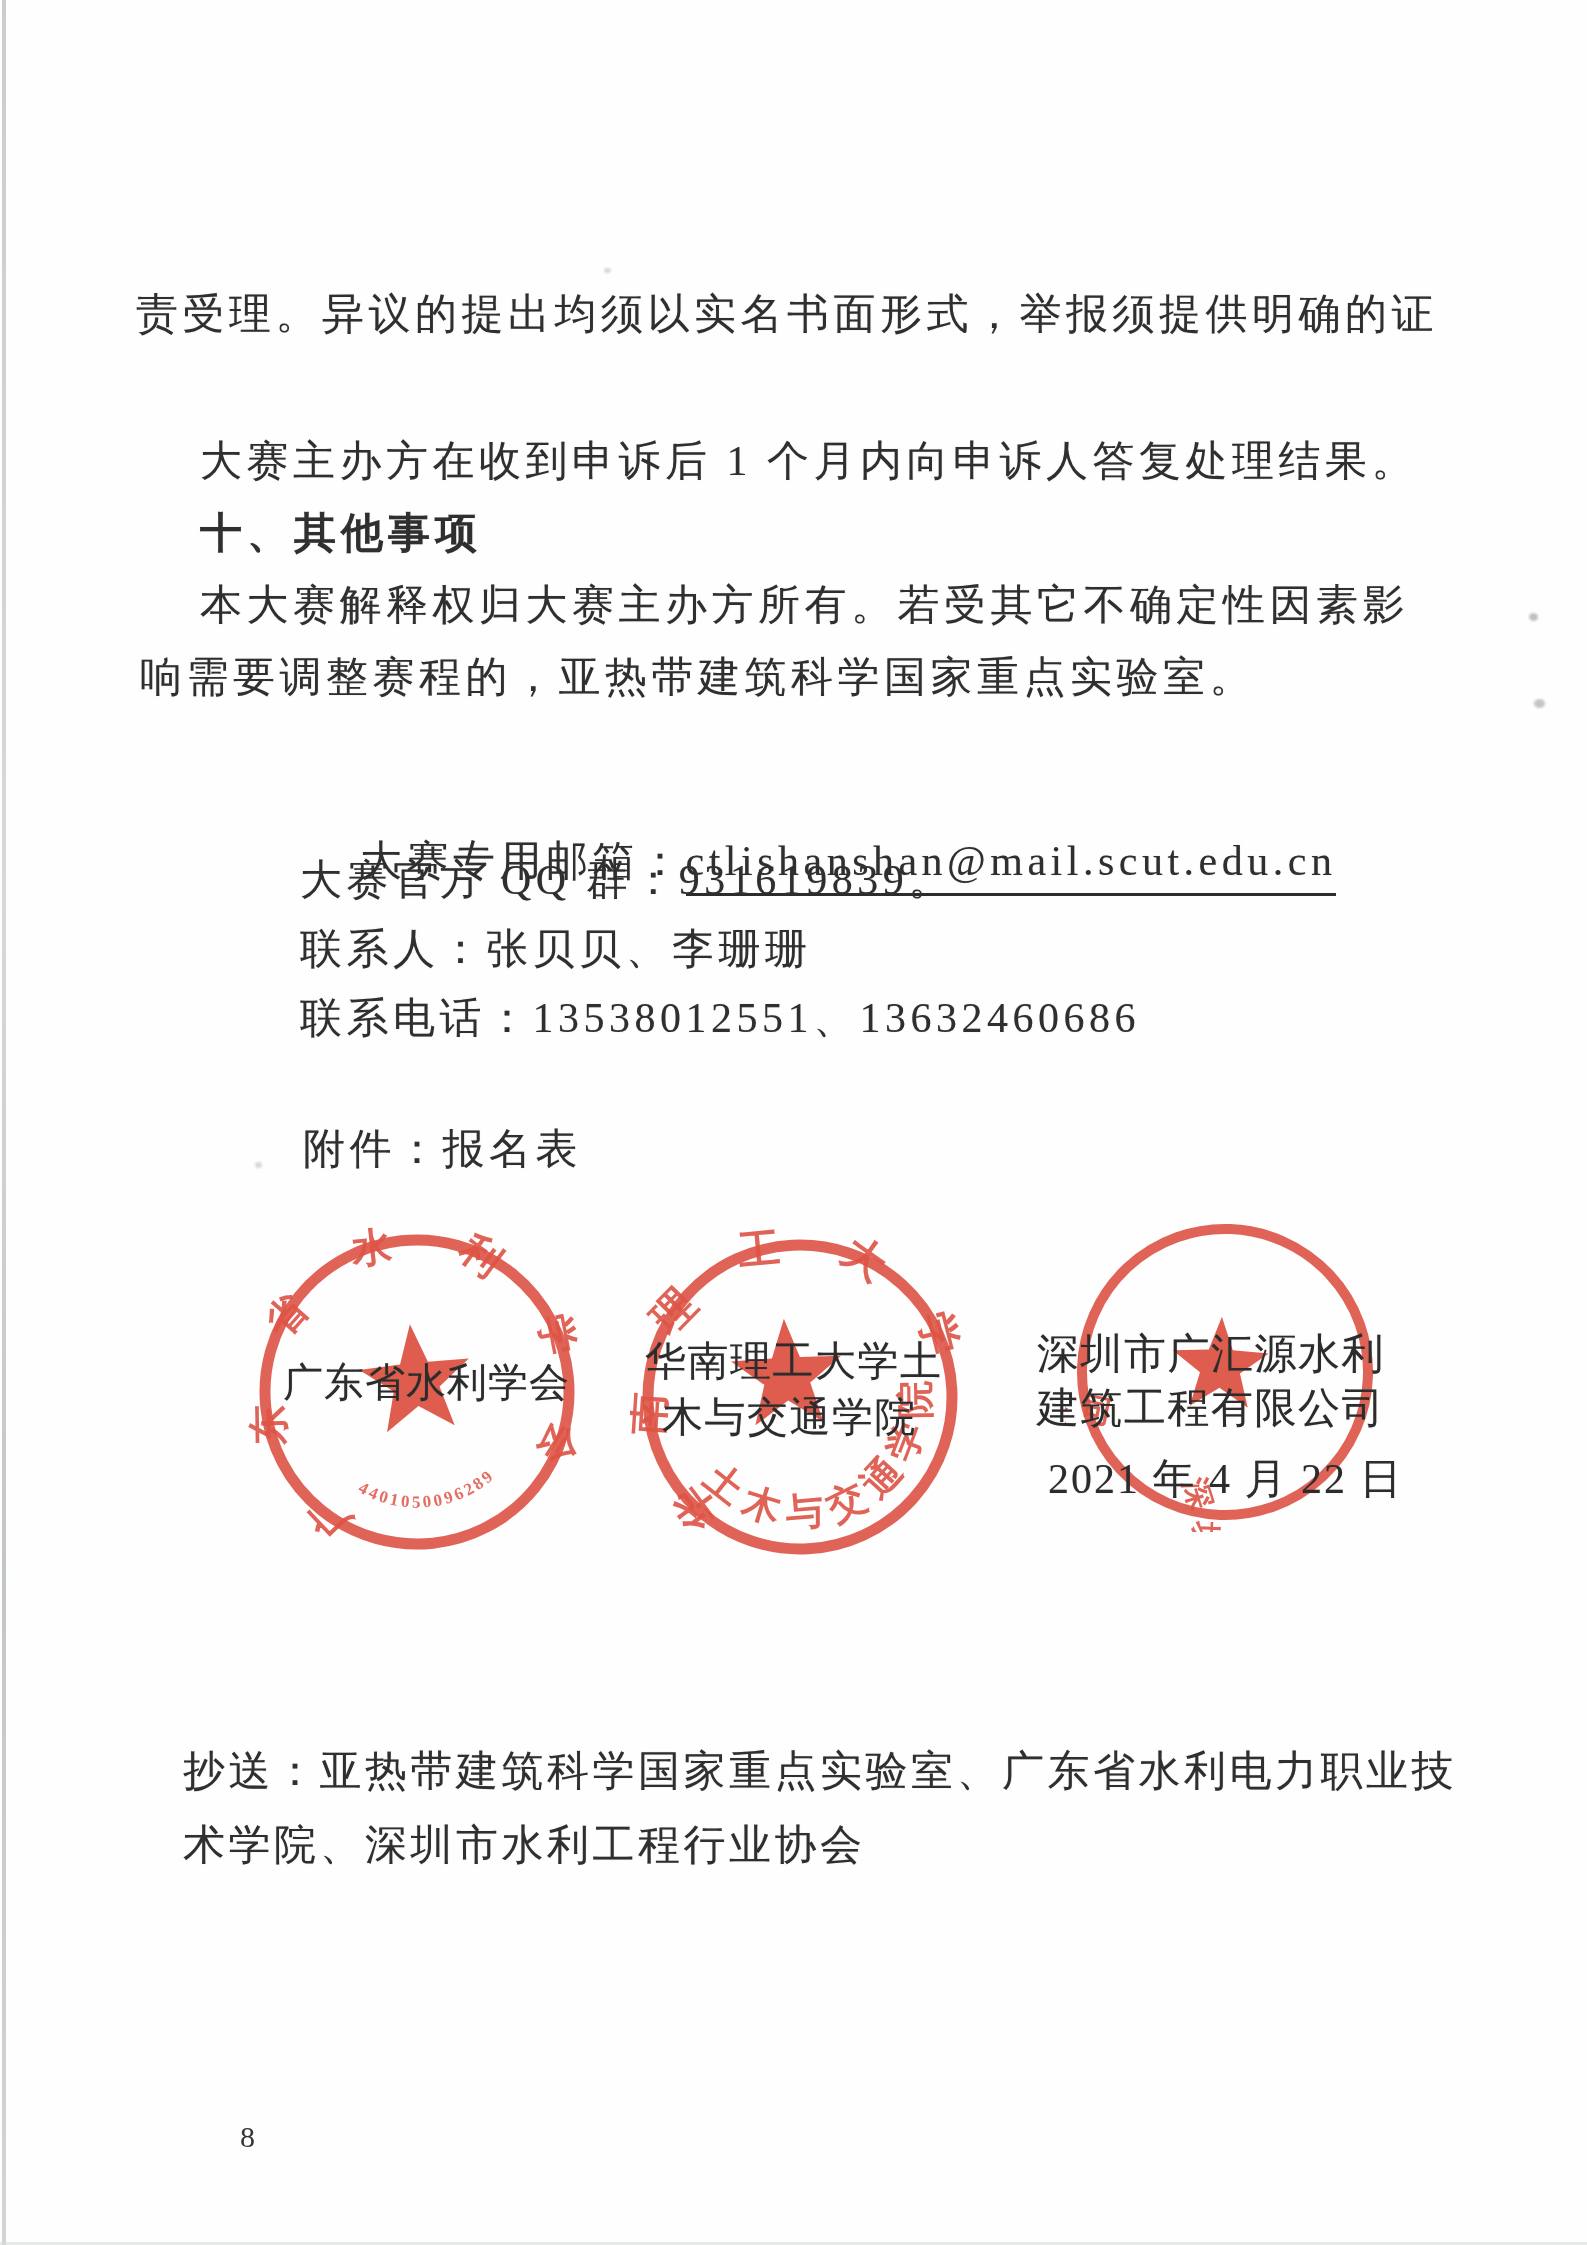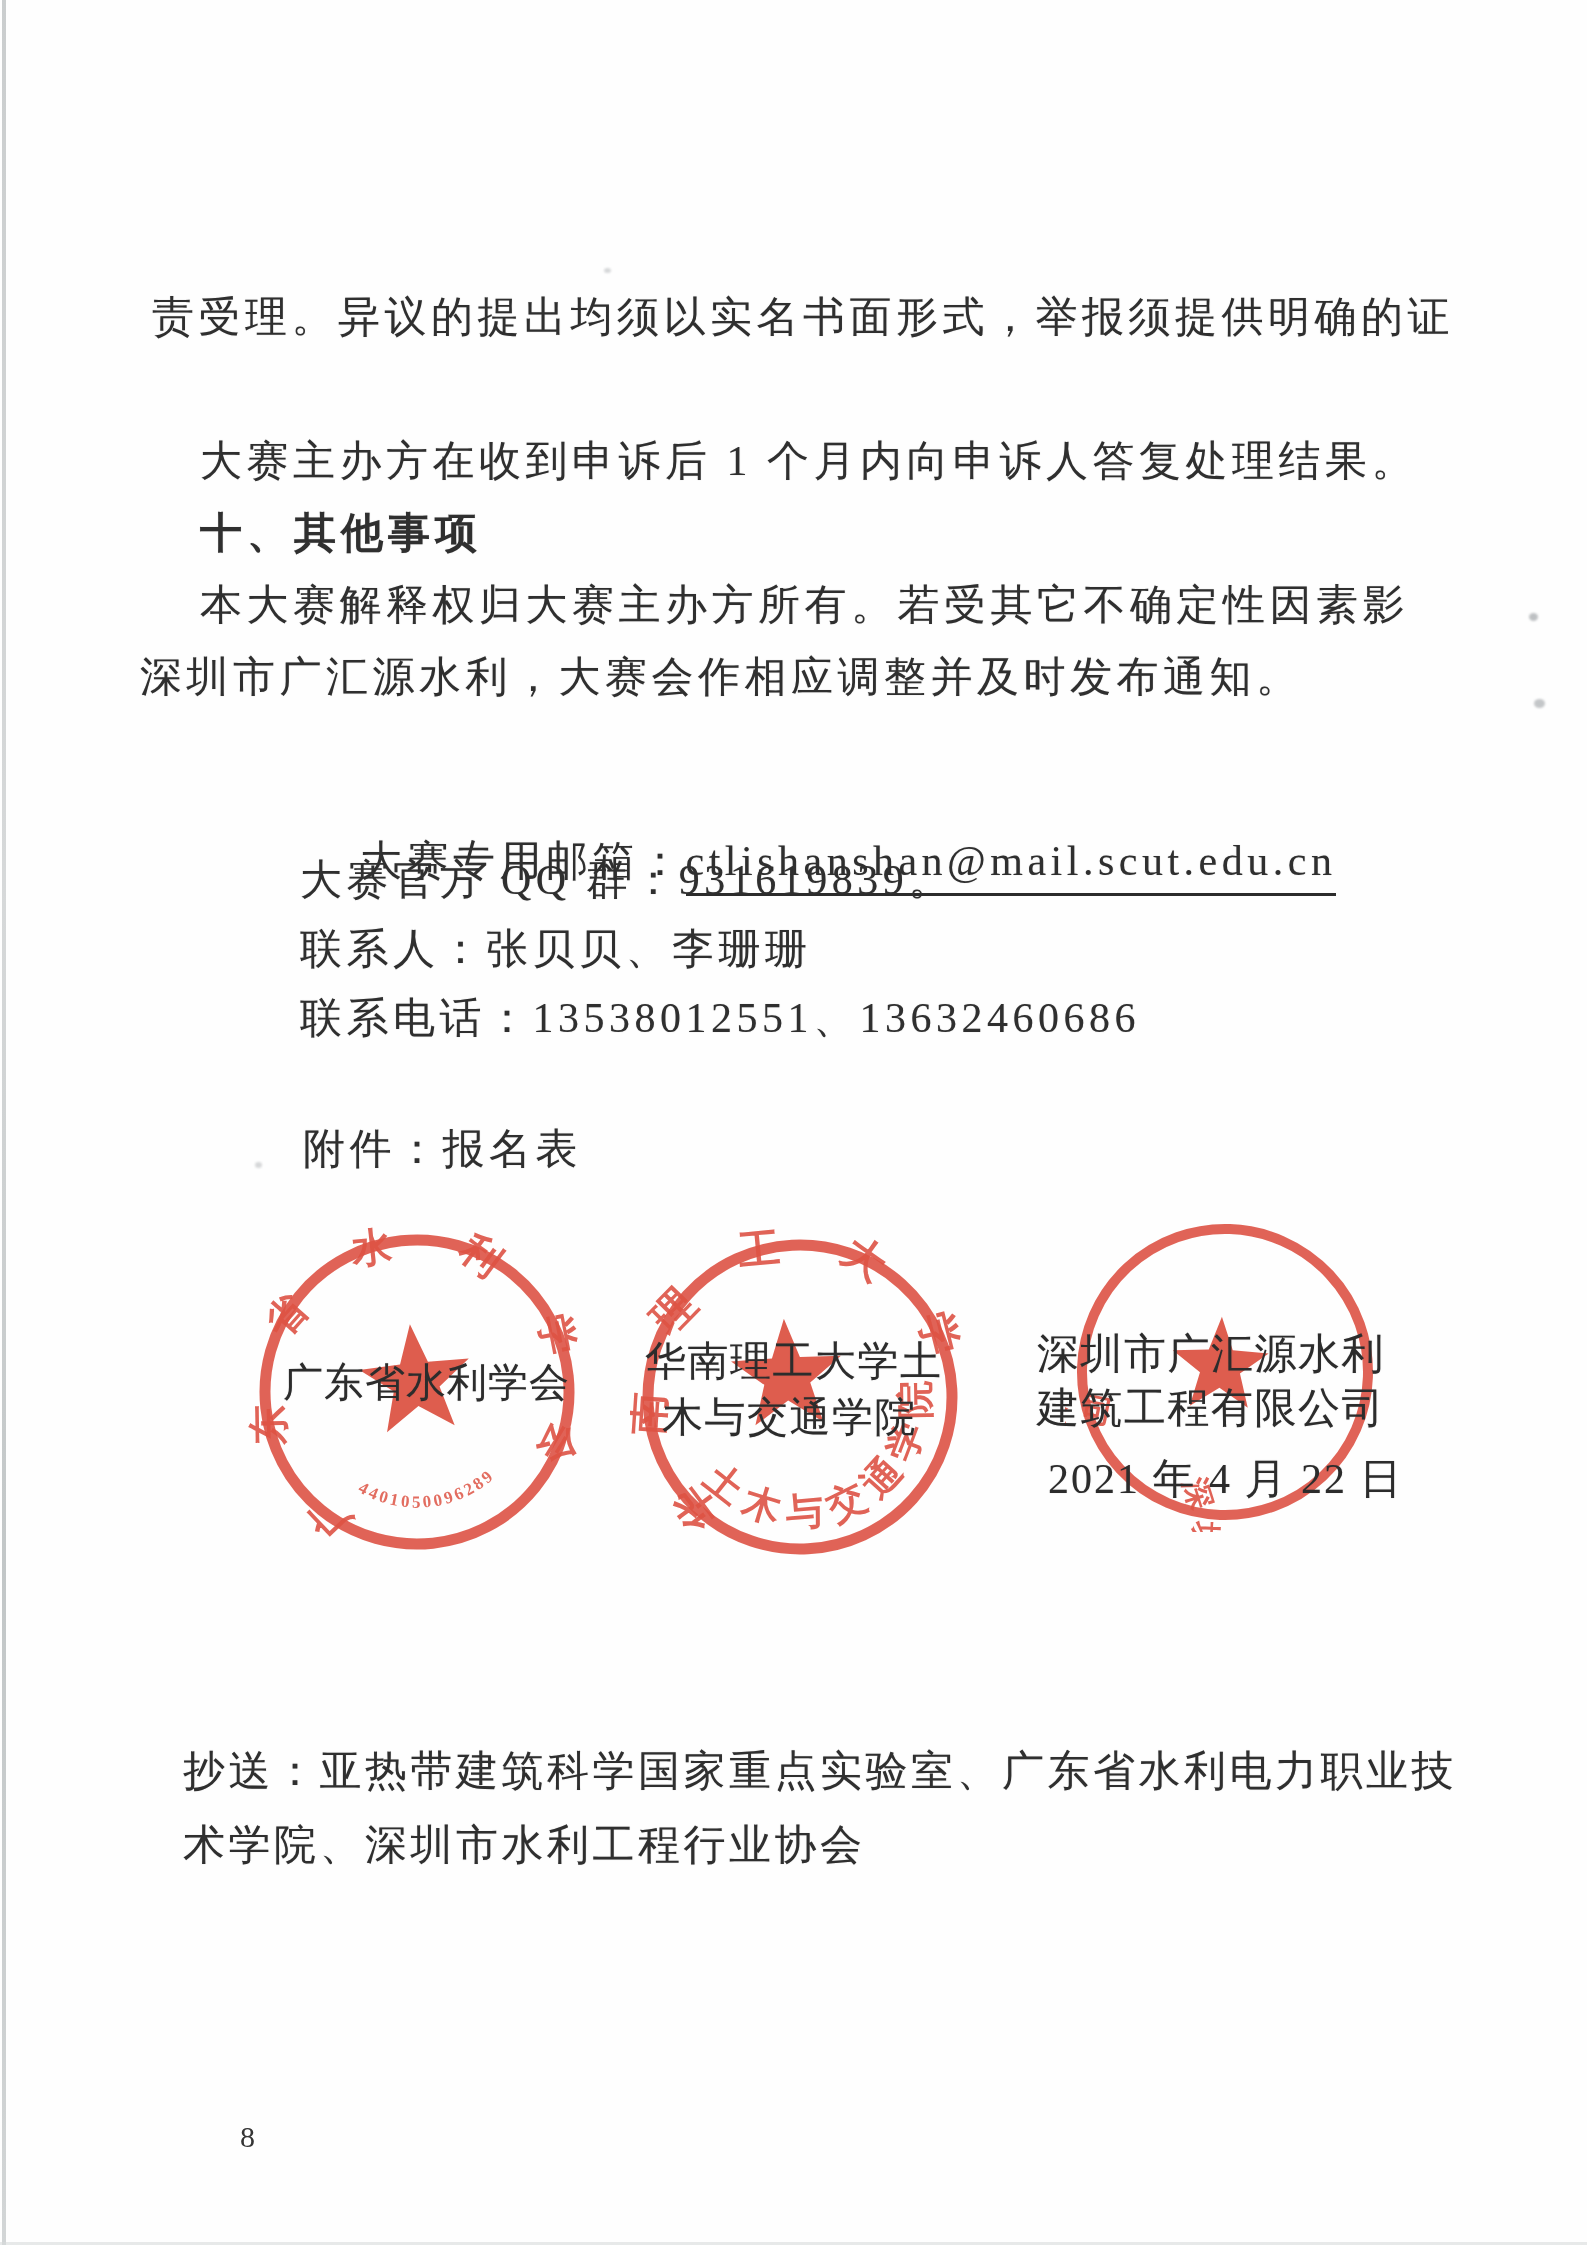--- a/index.html
+++ b/index.html
@@ -77,25 +77,25 @@
 
 <div id="page">
 
   <div class="scan-edge"></div>
   <div class="scan-edge-bottom"></div>
   <div class="speck" style="left:1529px;top:613px;width:9px;height:8px;opacity:.55;"></div>
   <div class="speck" style="left:1534px;top:699px;width:11px;height:9px;opacity:.5;"></div>
   <div class="speck" style="left:604px;top:268px;width:7px;height:5px;opacity:.35;"></div>
   <div class="speck" style="left:255px;top:1162px;width:7px;height:6px;opacity:.35;"></div>
 
-  <div class="line" style="left:152px;top:292px;">责受理。异议的提出均须以实名书面形式，举报须提供明确的证</div>
+  <div class="line" style="left:136px;top:292px;font-family:Liberation Mono, monospace;">责受理。异议的提出均须以实名书面形式，举报须提供明确的证</div>
   <div class="line" style="left:200px;top:436px;">大赛主办方在收到申诉后 1 个月内向申诉人答复处理结果。</div>
   <div class="line heading" style="left:200px;top:508px;">十、其他事项</div>
   <div class="line" style="left:200px;top:580px;">本大赛解释权归大赛主办方所有。若受其它不确定性因素影</div>
-  <div class="line" style="left:140px;top:652px;">深圳市广汇源水利，大赛会作相应调整并及时发布通知。</div>
+  <div class="line" style="left:140px;top:652px;">响需要调整赛程的，亚热带建筑科学国家重点实验室。</div>
 
   <div class="line" style="left:300px;top:786px;">
     <span>大赛专用邮箱：</span><span class="email-underline">ctlishanshan@mail.scut.edu.cn</span>
   </div>
   <div class="line" style="left:300px;top:855px;">大赛官方 QQ 群：931619839。</div>
   <div class="line" style="left:300px;top:924px;">联系人：张贝贝、李珊珊</div>
   <div class="line" style="left:300px;top:993px;">联系电话：13538012551、13632460686</div>
 
   <div class="line" style="left:303px;top:1124px;">附件：报名表</div>
 

